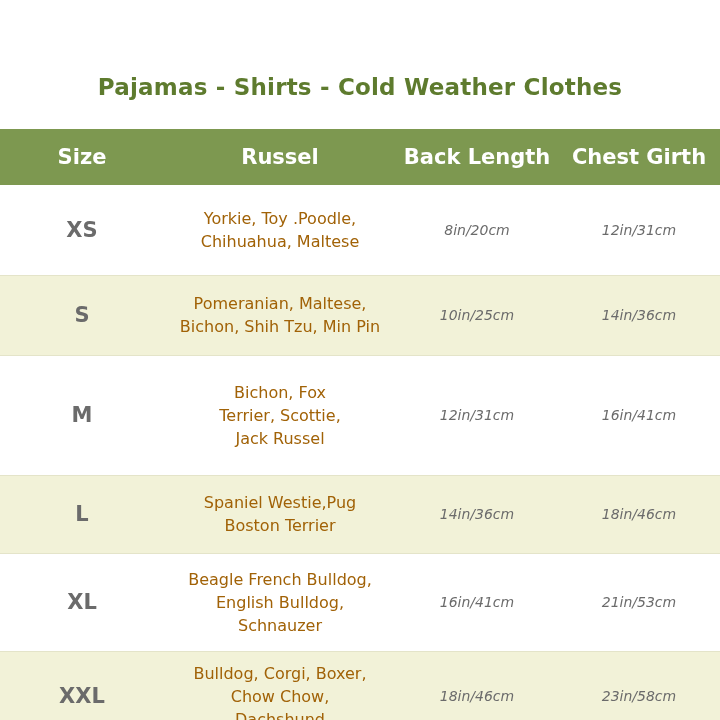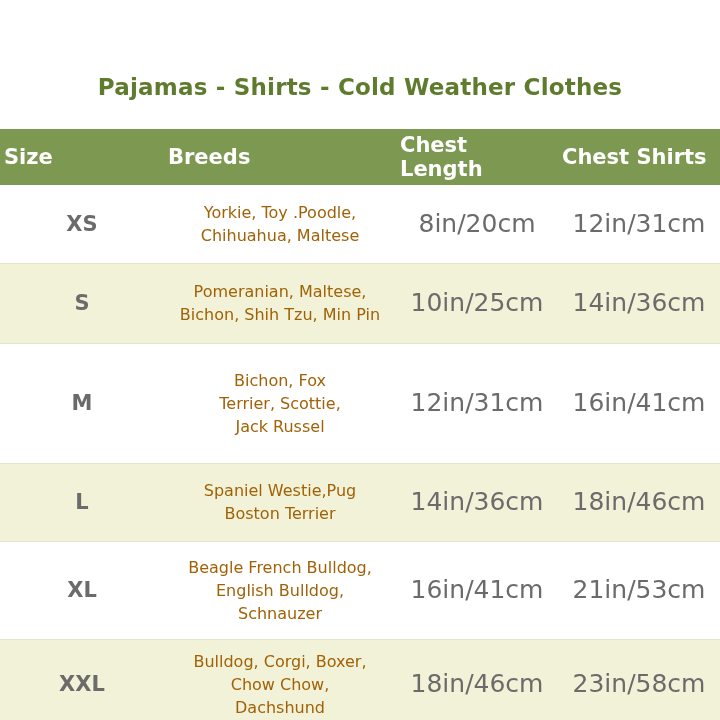--- a/index.html
+++ b/index.html
@@ -41,21 +41,21 @@
   table.size-table col.c-breeds { width: 232px; }
   table.size-table col.c-back { width: 162px; }
   table.size-table col.c-chest { width: 162px; }
 
   thead th {
     background: #7d9850;
     color: #ffffff;
     font-size: 21px;
     font-weight: bold;
     height: 56px;
-    text-align: left;
+    text-align: center;
     vertical-align: middle;
     padding: 0 4px;
     box-sizing: border-box;
   }
   thead th.th-breeds { font-size: 21px; }
 
   tbody tr.row-light td { background: #ffffff; }
   tbody tr.row-tint td { background: #f2f2d8; }
 
   tbody td {
@@ -72,26 +72,27 @@
     font-size: 21px;
     font-weight: bold;
     color: #6b6b6b;
   }
   tbody td.cell-breeds {
     font-size: 16px;
     color: #a16207;
     line-height: 23px;
   }
   tbody td.cell-measure {
-    font-size: 25px;
+    font-size: 14px;
     color: #6b6b6b;
+    font-style: italic;
   }
   tbody tr:last-child td { border-bottom: none; }
 
-  .row-h-1 td { height: 78px; }
+  .row-h-1 td { height: 90px; }
   .row-h-2 td { height: 80px; }
   .row-h-3 td { height: 120px; }
   .row-h-4 td { height: 78px; }
   .row-h-5 td { height: 98px; text-align: center; }
   .row-h-6 td { height: 89px; }
 </style>
 </head>
 <body>
 
 <div class="page">
@@ -101,23 +102,23 @@
   <table class="size-table">
     <colgroup>
       <col class="c-size">
       <col class="c-breeds">
       <col class="c-back">
       <col class="c-chest">
     </colgroup>
     <thead>
       <tr>
         <th class="th-size">Size</th>
-        <th class="th-breeds">Breeds</th>
-        <th class="th-back">Chest  Length</th>
-        <th class="th-chest">Chest Shirts</th>
+        <th class="th-breeds">Russel</th>
+        <th class="th-back">Back  Length</th>
+        <th class="th-chest">Chest Girth</th>
       </tr>
     </thead>
     <tbody>
       <tr class="row-light row-h-1">
         <td class="cell-size">XS</td>
         <td class="cell-breeds">Yorkie, Toy .Poodle,<br>Chihuahua, Maltese</td>
         <td class="cell-measure">8in/20cm</td>
         <td class="cell-measure">12in/31cm</td>
       </tr>
       <tr class="row-tint row-h-2">

